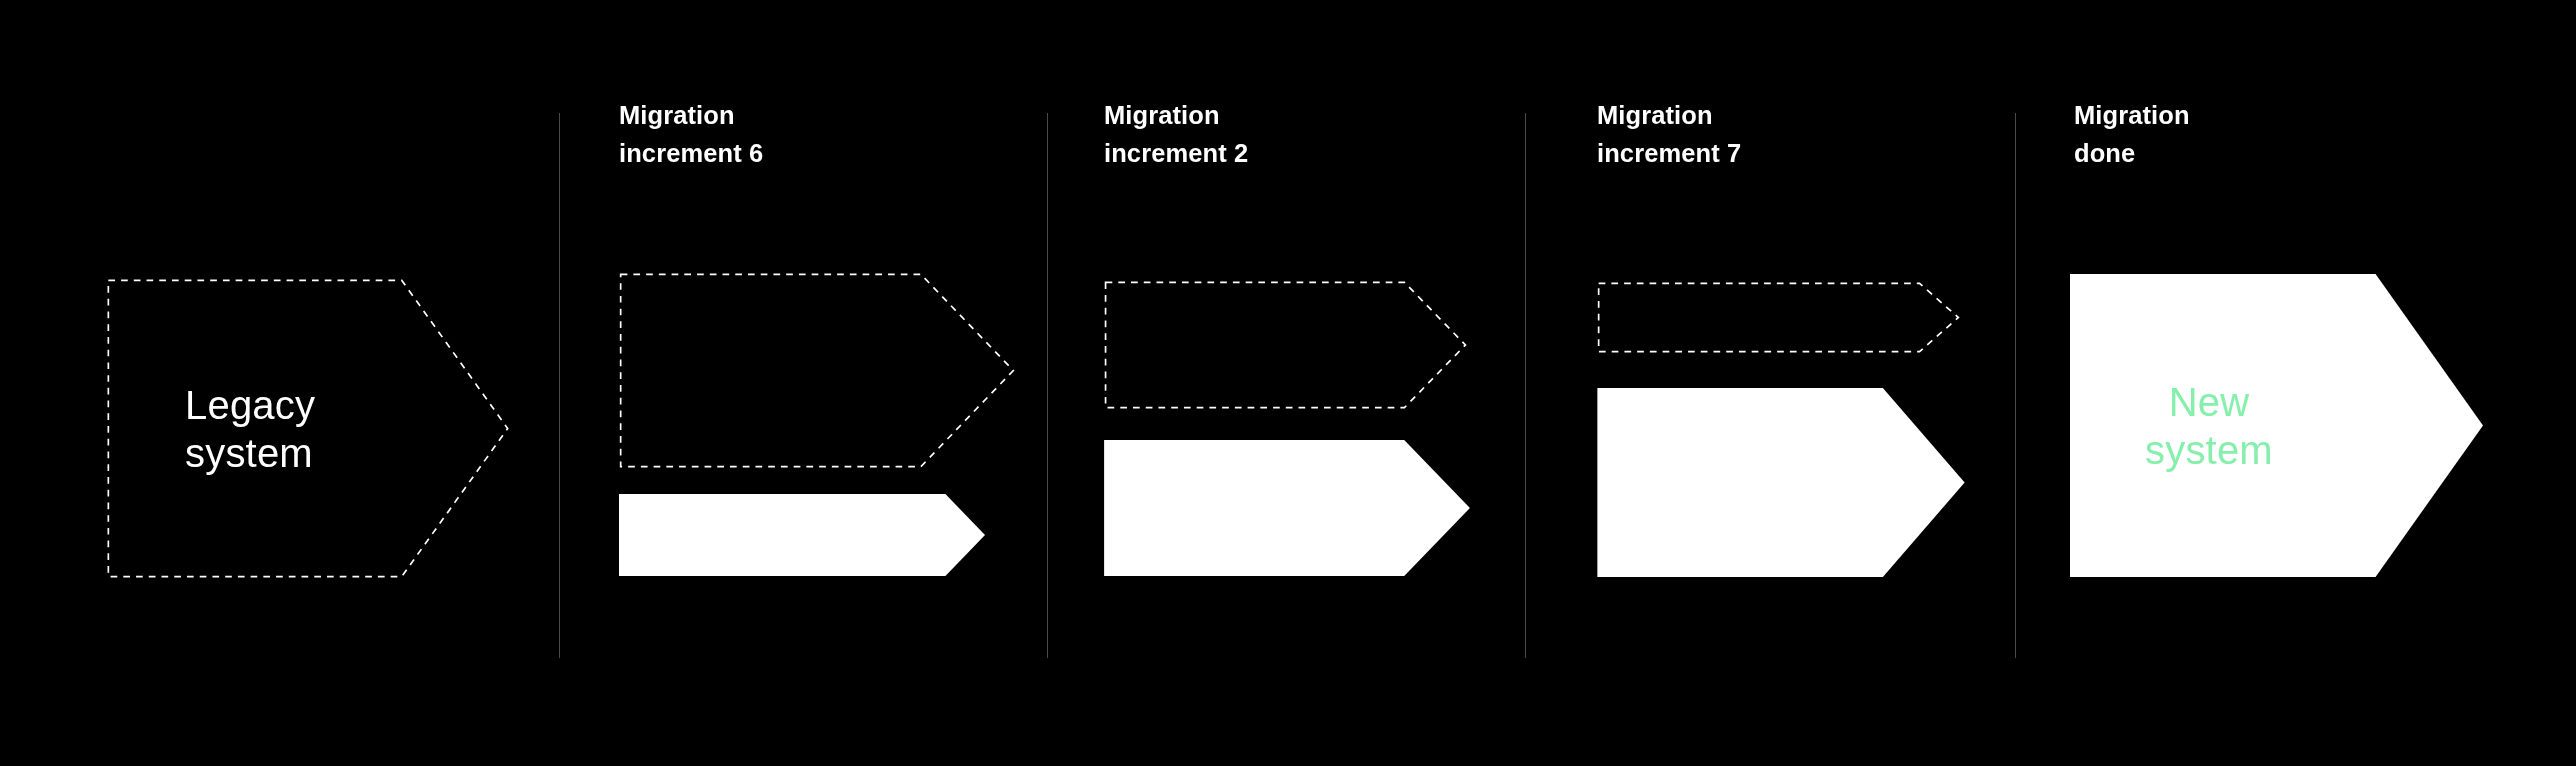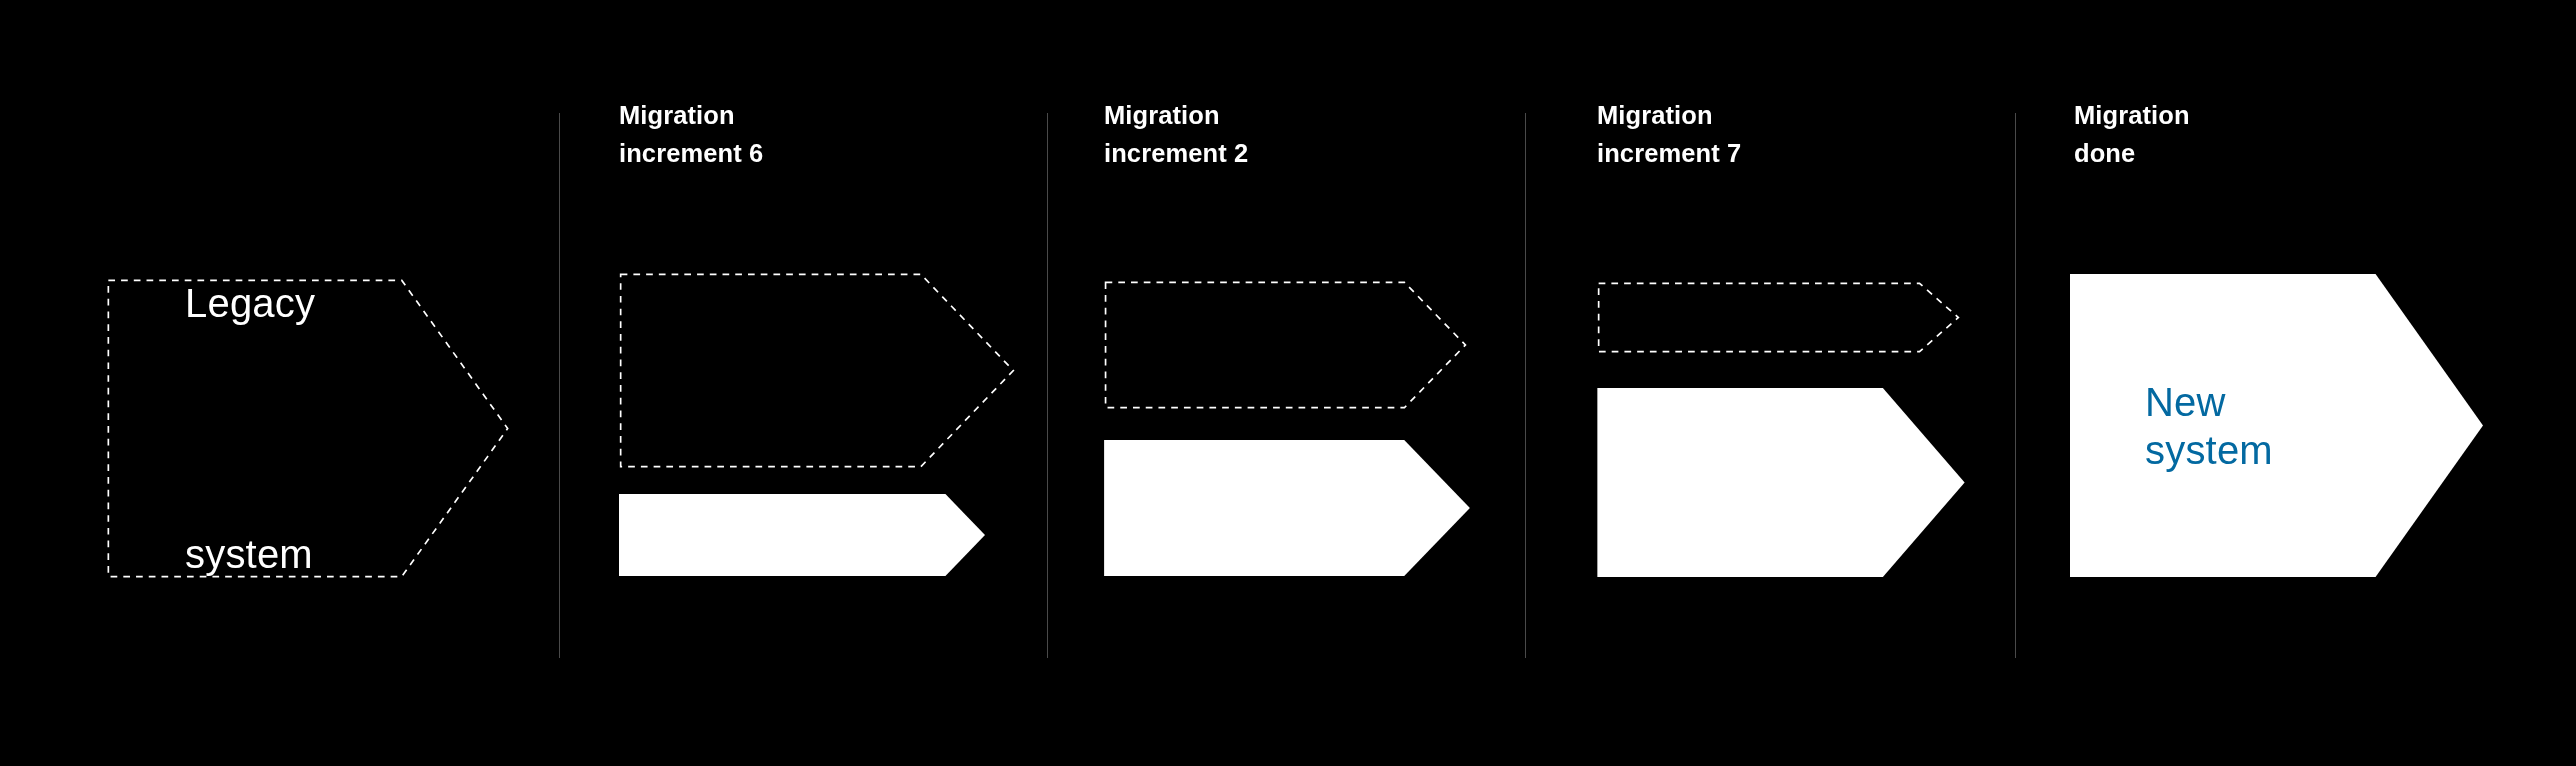--- a/index.html
+++ b/index.html
@@ -61,25 +61,25 @@
     display: flex;
     flex-direction: column;
     justify-content: center;
     font-size: 40px;
     font-weight: 500;
     line-height: 48px;
     letter-spacing: 0.2px;
     pointer-events: none;
   }
   .label-light { color: #ffffff; }
-  .label-dark  { color: #0369a1; }
+  .label-dark  { color: #86efac; align-items: center; }
 
   
   .s-legacy    { left: 107px;  top: 279px; width: 402px; height: 299px; }
-  .lbl-legacy  { left: 185px;  top: 279px; height: 299px; justify-content: space-between; }
+  .lbl-legacy  { left: 185px;  top: 279px; height: 299px; }
 
   .s-p2-dashed { left: 619px;  top: 273px; width: 396px; height: 195px; }
   .s-p2-solid  { left: 619px;  top: 494px; width: 366px; height: 82px; }
 
   .s-p3-dashed { left: 1104px; top: 281px; width: 363px; height: 128px; }
   .s-p3-solid  { left: 1104px; top: 440px; width: 366px; height: 136px; }
 
   .s-p4-dashed { left: 1597px; top: 282px; width: 363px; height: 71px; }
   .s-p4-solid  { left: 1597px; top: 388px; width: 368px; height: 189px; }
 

